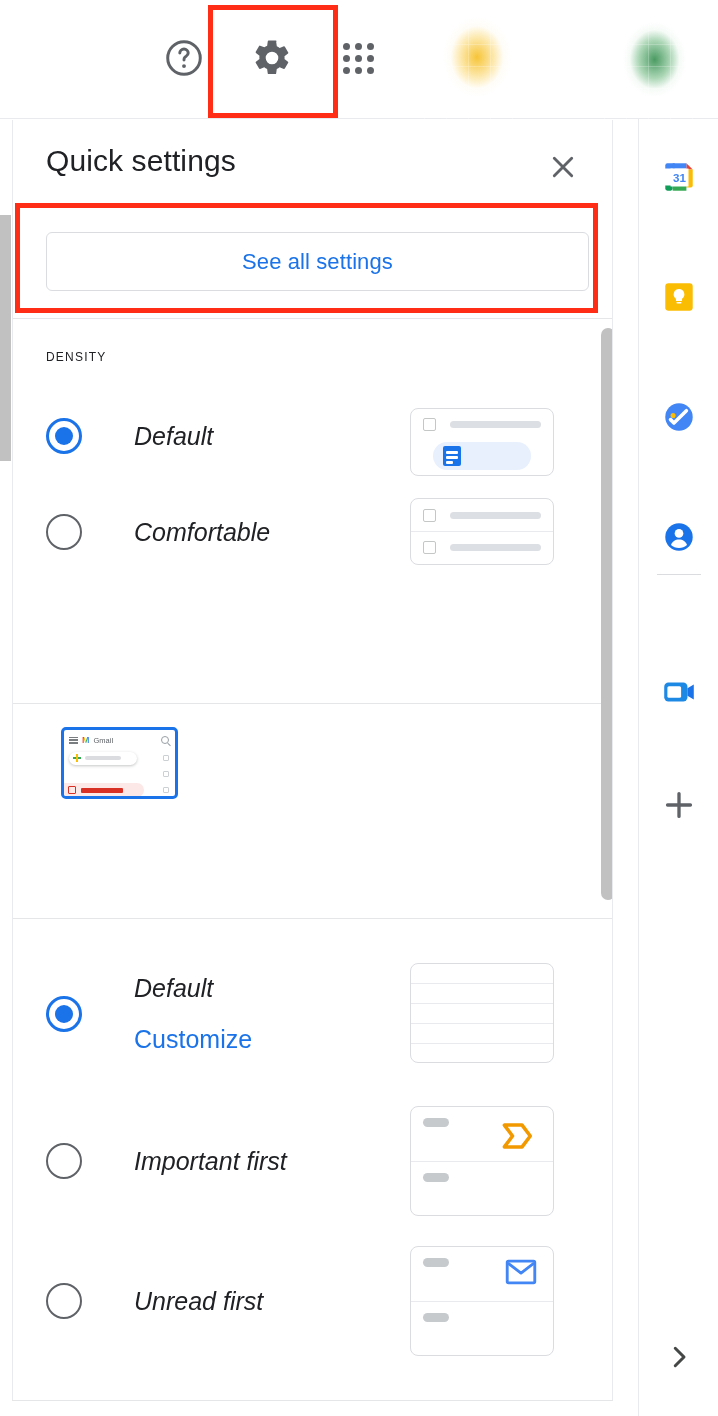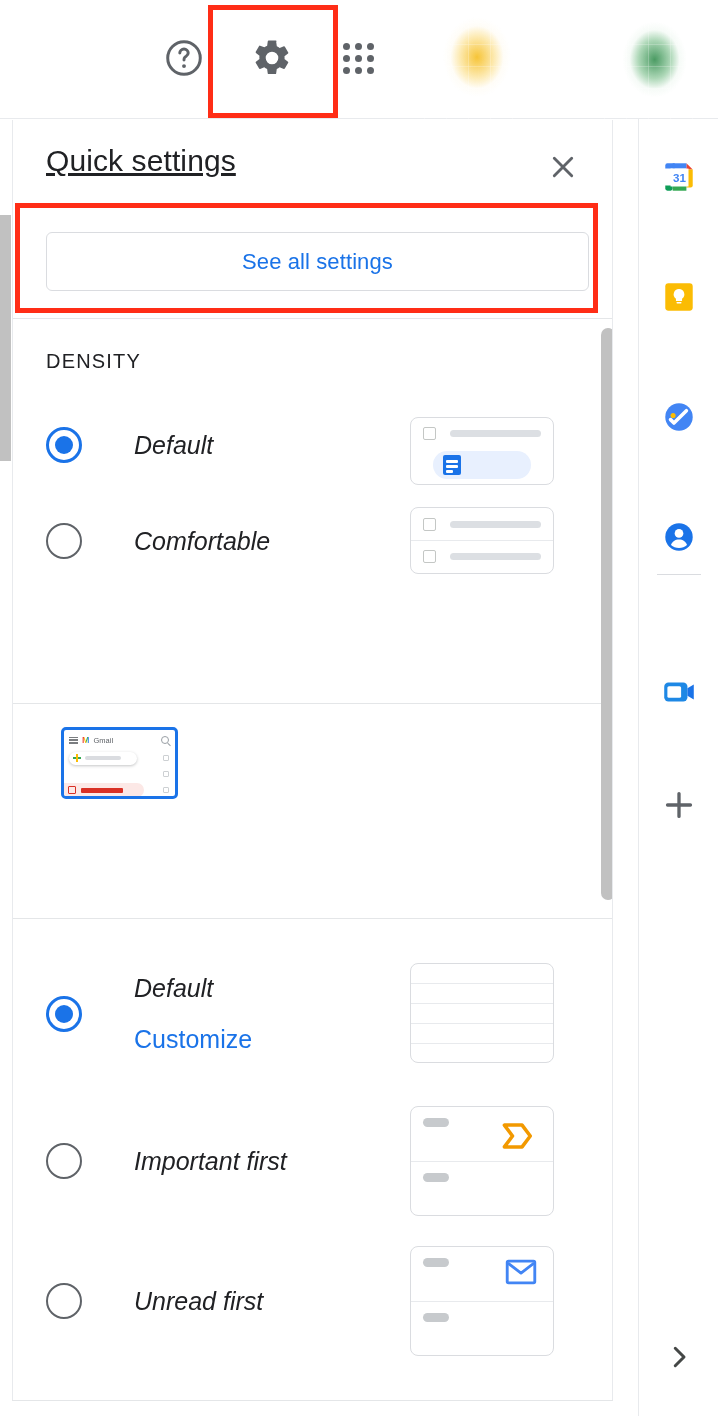--- a/index.html
+++ b/index.html
@@ -56,21 +56,21 @@
     width: 601px; height: 1281px;
     background: #ffffff;
     border-left: 1px solid #e8eaed; border-right: 1px solid #e8eaed;
     overflow: hidden;
   }
   .panel-header {
     position: relative; height: 83px;
   }
   .panel-title {
     position: absolute; left: 33px; top: 24px;
-    font-size: 30px; color: #202124; font-weight: 400; letter-spacing: .1px; text-decoration: underline;
+    font-size: 30px; color: #202124; font-weight: 400; letter-spacing: .1px;
   }
   .close-icon {
     position: absolute; left: 531px; top: 28px; width: 38px; height: 38px;
     cursor: pointer;
   }
 
   
   .annot {
     position: absolute; border: 5px solid #ff2d16; pointer-events: none; z-index: 60;
   }
@@ -88,21 +88,21 @@
   }
 
   .hr { height: 1px; background: #e4e6e8; margin: 0 0px; }
 
   .section { position: relative; }
   .section-head {
     position: relative; display: flex; align-items: center; justify-content: space-between;
     padding: 30px 33px 0 33px;
   }
   .section-title {
-    font-size: 20px; letter-spacing: 1.2px; color: #202124; font-weight: 500;
+    font-size: 12px; letter-spacing: 1.2px; color: #202124; font-weight: 500;
     text-transform: uppercase;
   }
   .section-link { font-size: 22px; color: #1a73e8; cursor: pointer; font-weight: 400; }
 
   
   .opt-row {
     position: relative; display: flex; align-items: center;
     padding: 0 33px; height: 96px;
   }
   .radio {

